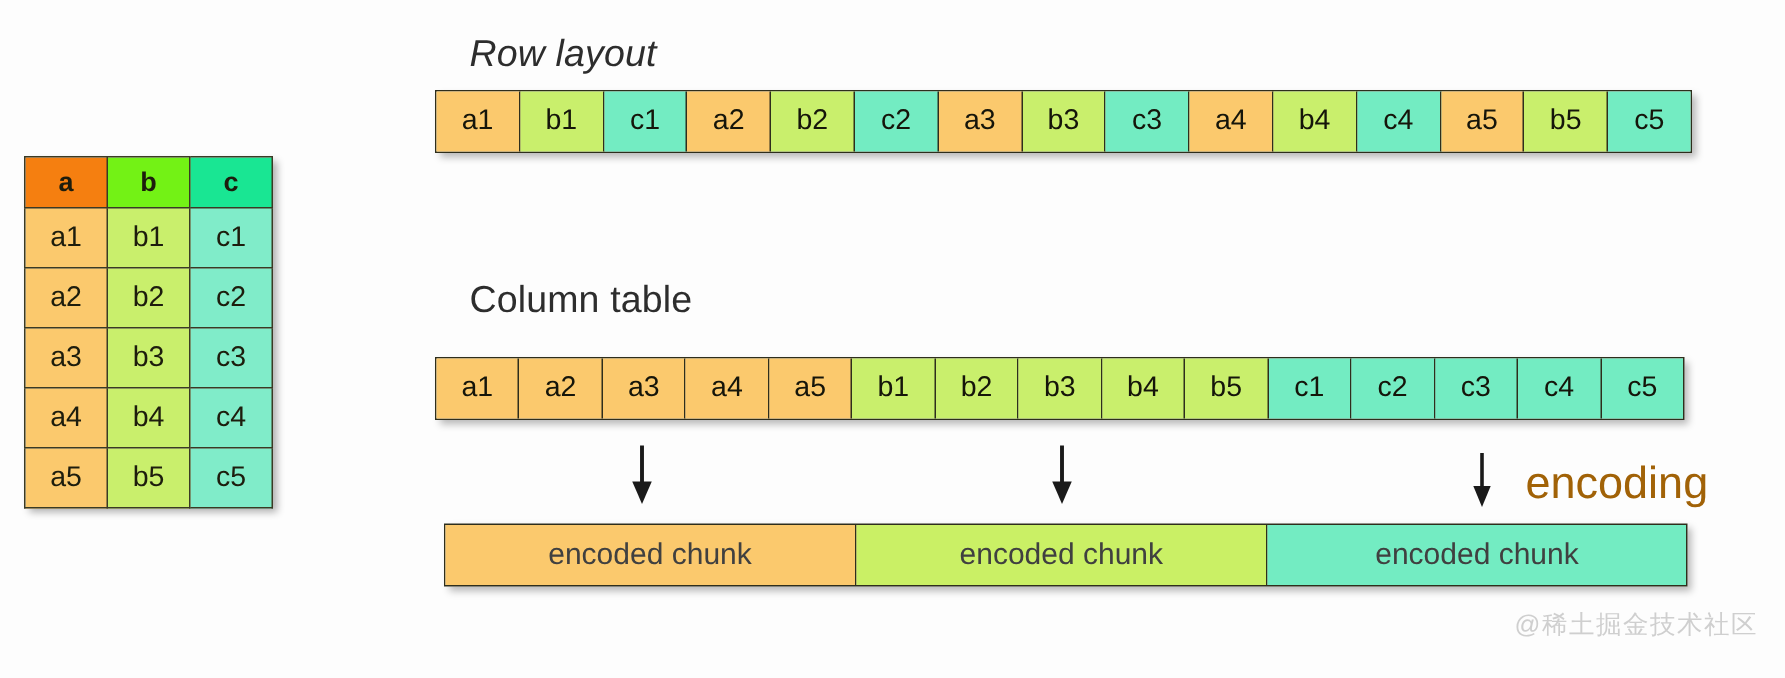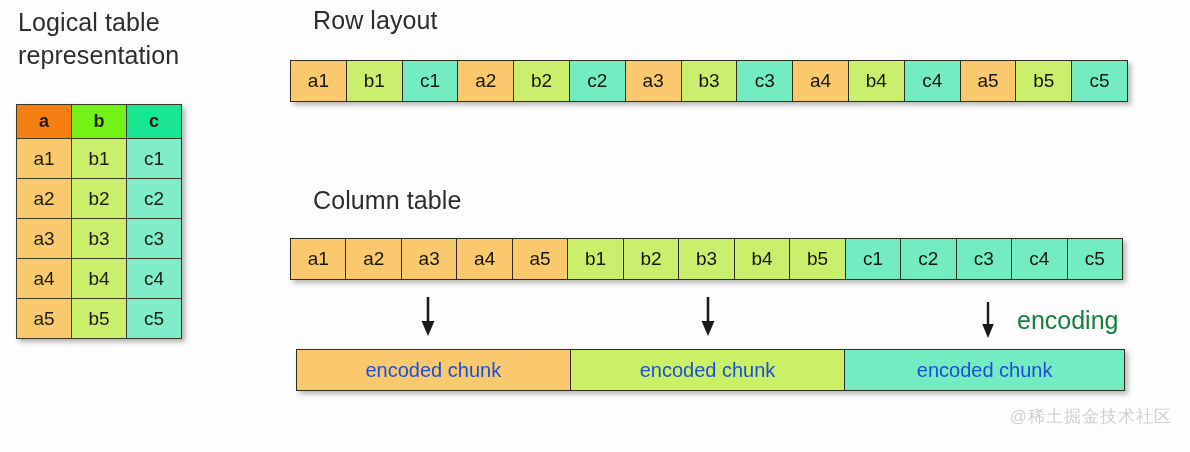--- a/index.html
+++ b/index.html
@@ -60,21 +60,21 @@
   .cell-c { background: #80ecc9; }
 
   
   .section-title {
     position: absolute;
     font-size: 25px;
     color: #2d2d2d;
     font-weight: 400;
     letter-spacing: 0.1px;
   }
-  #row-layout-title  { left: 313px; top: 6px; }
+  #row-layout-title  { left: 313px; top: 22px; font-style: italic; }
   #col-layout-title  { left: 313px; top: 186px; }
 
   
   .strip {
     position: absolute;
     display: flex;
     height: 42px;
     box-shadow: 3px 3px 5px rgba(0,0,0,0.28);
     background: #fff;
     border: 1px solid #2e2e1c;
@@ -102,41 +102,41 @@
     position: absolute;
     width: 22px; height: 42px;
   }
   #arrow-1 { left: 417px; top: 295px; }
   #arrow-2 { left: 697px; top: 295px; }
   #arrow-3 { left: 977px; top: 300px; }
 
   .encoding-label {
     position: absolute;
     left: 1017px; top: 306px;
-    font-size: 25px;
-    color: #15803d;
+    font-size: 30px;
+    color: #a16207;
     font-weight: 400;
   }
 
   
   #chunk-bar {
     position: absolute;
     left: 296px; top: 349px;
     width: 829px; height: 42px;
     display: flex;
     border: 1px solid #2e2e1c;
     box-shadow: 3px 3px 5px rgba(0,0,0,0.28);
     background: #fff;
   }
   #chunk-bar .chunk {
     display: flex;
     align-items: center;
     justify-content: center;
     font-size: 20px;
-    color: #1d4ed8;
+    color: #404040;
     border-right: 1px solid #2e2e1c;
   }
   #chunk-bar .chunk:last-child { border-right: none; }
   .chunk-a { background: #fbc96d; flex: 274 1 0; }
   .chunk-b { background: #caf065; flex: 275 1 0; }
   .chunk-c { background: #73ecc2; flex: 280 1 0; }
 
   
   .watermark {
     position: absolute;
@@ -145,22 +145,20 @@
     color: #cfcfcf;
     letter-spacing: 1px;
     user-select: none;
   }
 </style>
 </head>
 <body>
 
 <div id="root">
 
-  <div class="left-heading">Logical table
-representation</div>
 
   <table class="logical-table">
     <tbody id="logical-table-body">
         <tr class="header-row">
           <td class="hdr-a">a</td>
           <td class="hdr-b">b</td>
           <td class="hdr-c">c</td>
         </tr>
         <tr>
           <td class="cell-a">a1</td>

